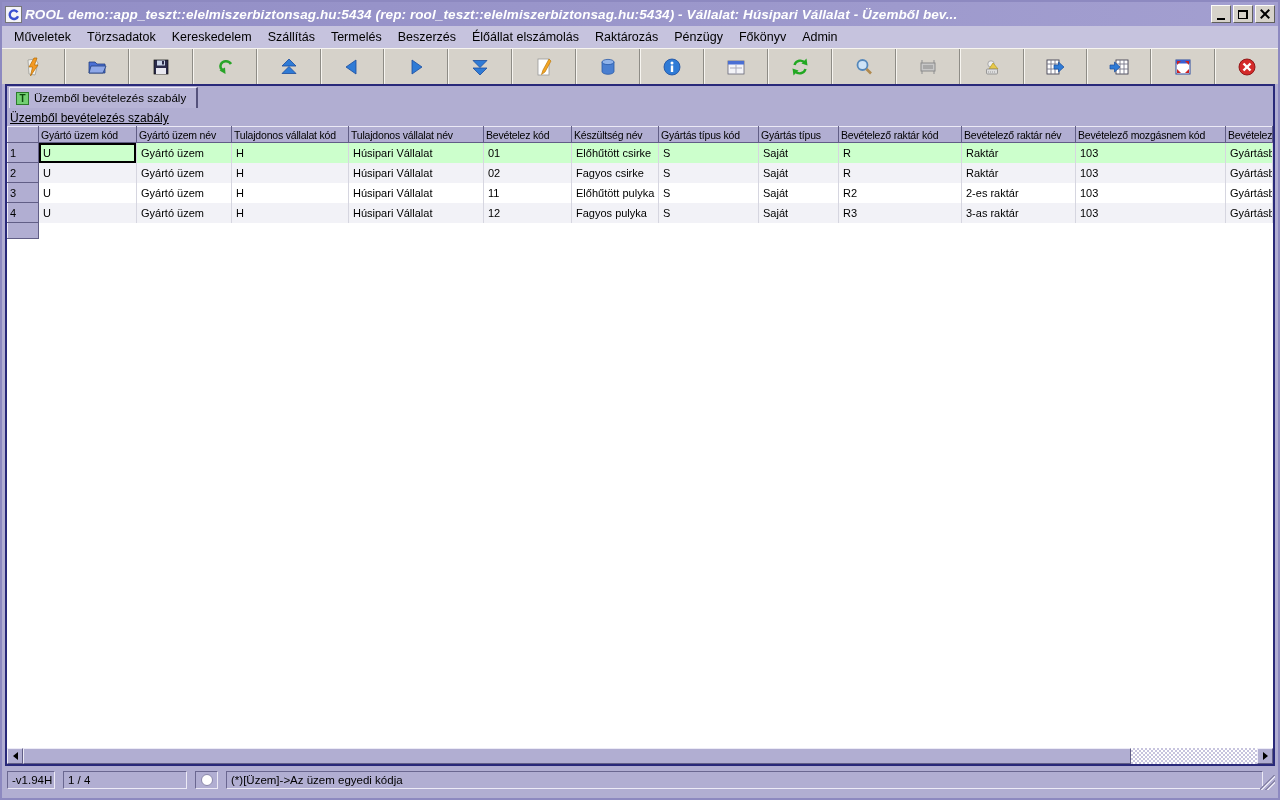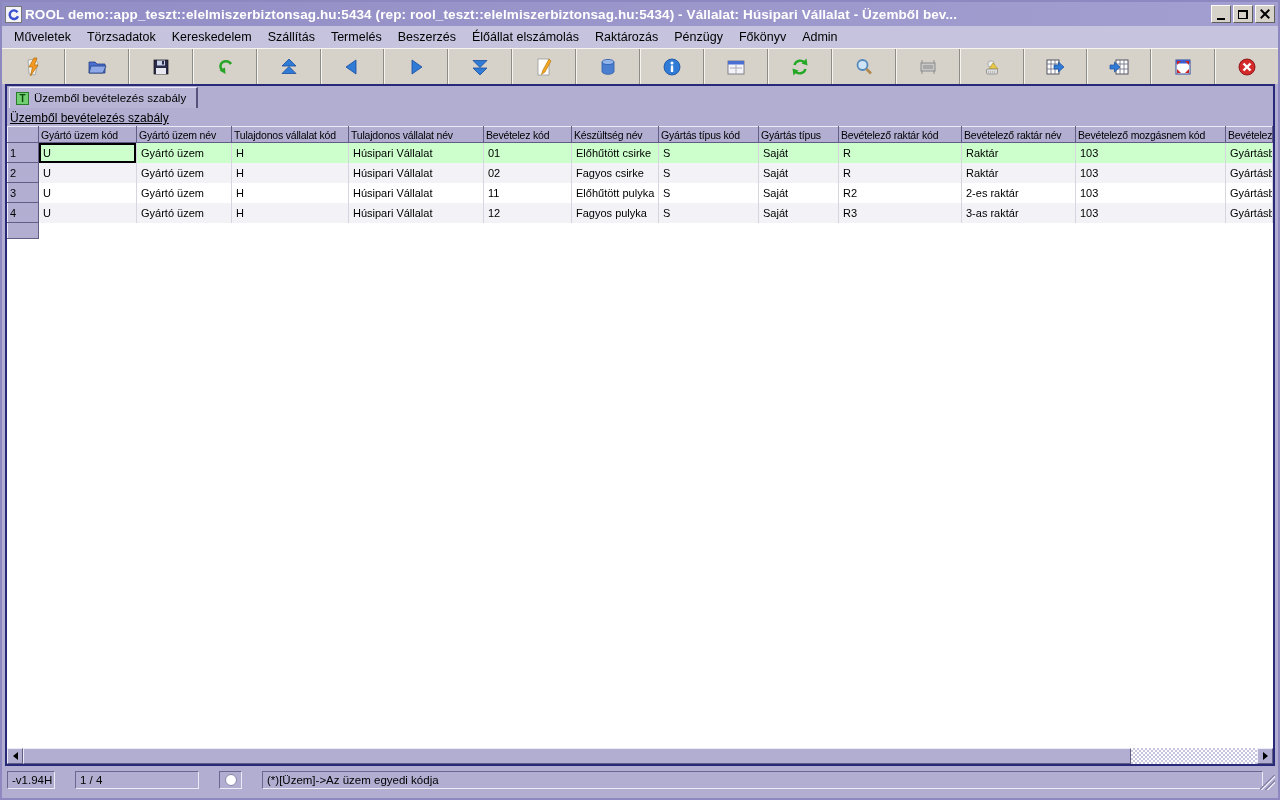--- a/index.html
+++ b/index.html
@@ -9,21 +9,21 @@
   .screen {
     position:relative; width:1280px; height:800px;
     background:#b1aed2;
     border:2px solid #8d89c0;
   }
 
   
   .titlebar {
     position:absolute; top:0; left:0; right:0; height:24px;
     background:linear-gradient(to right,#928ec6,#a39fd0);
-    display:flex; align-items:center; padding:0 3px;
+    display:flex; align-items:center; padding:0 3px;font-style:italic;
   }
   .app-icon {
     width:17px; height:17px; background:#f4f4f8; border:1px solid #777;
     display:flex; align-items:center; justify-content:center; margin-right:3px;
   }
   .app-icon svg { display:block; }
   .title-text {
     color:#ffffff; font-size:13.5px; font-weight:bold; white-space:nowrap;
     overflow:hidden; flex:1; letter-spacing:0.1px;
   }
@@ -135,21 +135,21 @@
   .tri-l { width:0; height:0; border:4px solid transparent; border-right:5px solid #000; margin-left:-4px; }
   .tri-r { width:0; height:0; border:4px solid transparent; border-left:5px solid #000; margin-right:-4px; }
   .sb-thumb {
     position:absolute; top:0; left:16px; width:1108px; height:16px; background:#b1aed2;
     border:1px solid; border-color:#eceaf6 #615e86 #615e86 #eceaf6;
   }
 
   
   .statusbar {
     position:absolute; left:3px; right:3px; bottom:7px; height:22px;
-    background:#b1aed2; display:flex; align-items:center; gap:20px; padding:1px 2px;
+    background:#b1aed2; display:flex; align-items:center; gap:8px; padding:1px 2px;
   }
   .sbox {
     height:18px; background:#b1aed2; font-size:11.5px; color:#000;
     border:1px solid; border-color:#6a6790 #eceaf6 #eceaf6 #6a6790;
     display:flex; align-items:center; padding:0 4px; white-space:nowrap; overflow:hidden;
   }
   .sbox-version { width:48px; }
   .sbox-pos { width:124px; }
   .sbox-ind { width:23px; justify-content:center; }
   .ind-circle { width:12px; height:12px; border-radius:50%; background:#ffffff; border:1px solid #8a87aa; }

